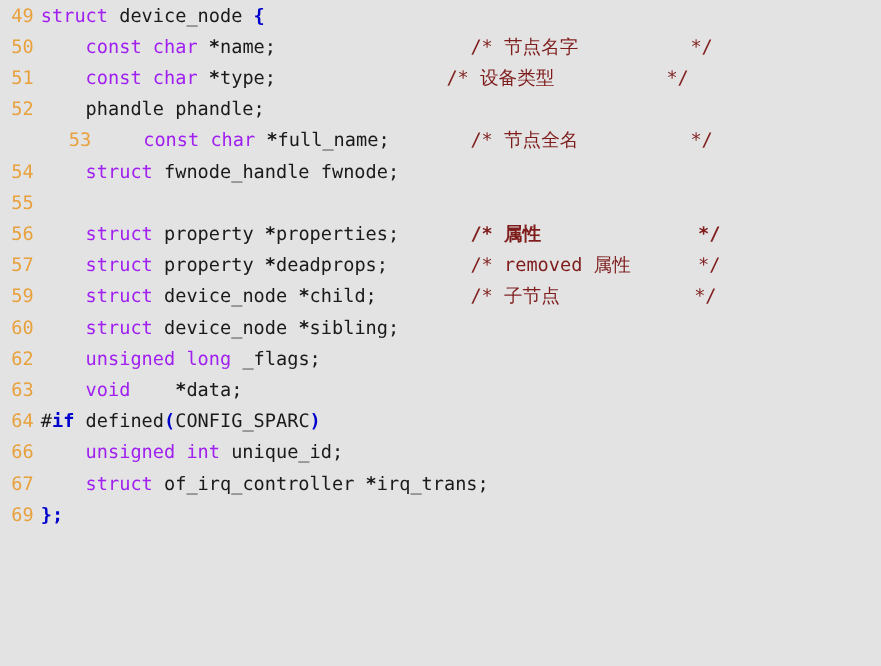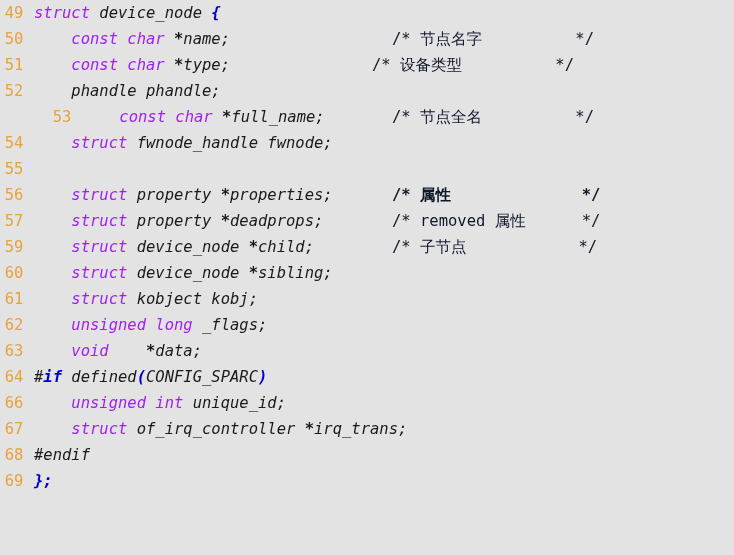--- a/index.html
+++ b/index.html
@@ -25,60 +25,57 @@
     height: 26px;
     line-height: 26px;
     white-space: pre;
     font-size: 15.5px;
     display: block;
     letter-spacing: 0px;
   }
   .ln {
     display: inline-block;
     width: 28px;
-    text-align: center;
+    text-align: right;
     color: #e8a13c;
     font-size: 15.5px;
     margin-right: 6px;
     -webkit-user-select: none;
     user-select: none;
   }
   .code-body {
     display: inline-block;
     vertical-align: top;
-    font-style: italic;
   }
   .tok-kw        { color: #a020f0; }
   .tok-plain     { color: #1a1a1a; }
   .tok-brace     { color: #0000cd; font-weight: bold; }
   .tok-star      { color: #1a1a1a; font-weight: bold; }
   .tok-pp        { color: #1a1a1a; }
   .tok-ppkw      { color: #0000cd; font-weight: bold; }
   .tok-paren     { color: #0000cd; font-weight: bold; }
   .cmt-col {
     display: inline-block;
-    color: #0f172a;
+    color: #7f1d1d;
   }
 </style>
 </head>
 <body>
 
 <div id="code-listing">
     <div class="code-line"><span class="ln">49</span><span class="code-body"><span class="tok-kw">struct</span><span class="tok-plain"> device_node </span><span class="tok-brace">{</span></span></div>
     <div class="code-line" style="position: relative;"><span class="ln">50</span><span class="code-body"><span class="tok-plain">    </span><span class="tok-kw">const char </span><span class="tok-star">*</span><span class="tok-plain">name;</span></span><span class="cmt-col" style="position: absolute; left: 392px;">/* 节点名字          */</span></div>
     <div class="code-line" style="position: relative;"><span class="ln">51</span><span class="code-body"><span class="tok-plain">    </span><span class="tok-kw">const char </span><span class="tok-star">*</span><span class="tok-plain">type;</span></span><span class="cmt-col" style="position: absolute; left: 372px;">/* 设备类型          */</span></div>
     <div class="code-line"><span class="ln">52</span><span class="code-body"><span class="tok-plain">    </span><span class="tok-plain">phandle phandle;</span></span></div>
     <div class="code-line" style="position: relative; padding-left: 48px;"><span class="ln">53</span><span class="code-body"><span class="tok-plain">    </span><span class="tok-kw">const char </span><span class="tok-star">*</span><span class="tok-plain">full_name;</span></span><span class="cmt-col" style="position: absolute; left: 392px;">/* 节点全名          */</span></div>
     <div class="code-line"><span class="ln">54</span><span class="code-body"><span class="tok-plain">    </span><span class="tok-kw">struct</span><span class="tok-plain"> fwnode_handle fwnode;</span></span></div>
     <div class="code-line"><span class="ln">55</span><span class="code-body"></span></div>
     <div class="code-line" style="position: relative;"><span class="ln">56</span><span class="code-body"><span class="tok-plain">    </span><span class="tok-kw">struct</span><span class="tok-plain"> property </span><span class="tok-star">*</span><span class="tok-plain">properties;</span></span><span class="cmt-col" style="position: absolute; left: 392px; font-weight: bold;">/* 属性              */</span></div>
     <div class="code-line" style="position: relative;"><span class="ln">57</span><span class="code-body"><span class="tok-plain">    </span><span class="tok-kw">struct</span><span class="tok-plain"> property </span><span class="tok-star">*</span><span class="tok-plain">deadprops;</span></span><span class="cmt-col" style="position: absolute; left: 392px;">/* removed 属性      */</span></div>
     <div class="code-line" style="position: relative;"><span class="ln">59</span><span class="code-body"><span class="tok-plain">    </span><span class="tok-kw">struct</span><span class="tok-plain"> device_node </span><span class="tok-star">*</span><span class="tok-plain">child;</span></span><span class="cmt-col" style="position: absolute; left: 392px;">/* 子节点            */</span></div>
     <div class="code-line"><span class="ln">60</span><span class="code-body"><span class="tok-plain">    </span><span class="tok-kw">struct</span><span class="tok-plain"> device_node </span><span class="tok-star">*</span><span class="tok-plain">sibling;</span></span></div>
-    <div class="code-line"><span class="ln">61</span><span class="code-body"><span class="tok-plain">    </span><span class="tok-kw">struct</span><span class="tok-plain"> kobject kobj;</span></span></div>
     <div class="code-line"><span class="ln">62</span><span class="code-body"><span class="tok-plain">    </span><span class="tok-kw">unsigned long</span><span class="tok-plain"> _flags;</span></span></div>
     <div class="code-line"><span class="ln">63</span><span class="code-body"><span class="tok-plain">    </span><span class="tok-kw">void</span><span class="tok-plain">    </span><span class="tok-star">*</span><span class="tok-plain">data;</span></span></div>
     <div class="code-line"><span class="ln">64</span><span class="code-body"><span class="tok-pp">#</span><span class="tok-ppkw">if</span><span class="tok-plain"> defined</span><span class="tok-paren">(</span><span class="tok-plain">CONFIG_SPARC</span><span class="tok-paren">)</span></span></div>
     <div class="code-line"><span class="ln">66</span><span class="code-body"><span class="tok-plain">    </span><span class="tok-kw">unsigned int</span><span class="tok-plain"> unique_id;</span></span></div>
     <div class="code-line"><span class="ln">67</span><span class="code-body"><span class="tok-plain">    </span><span class="tok-kw">struct</span><span class="tok-plain"> of_irq_controller </span><span class="tok-star">*</span><span class="tok-plain">irq_trans;</span></span></div>
-    <div class="code-line"><span class="ln">68</span><span class="code-body"><span class="tok-pp">#endif</span></span></div>
     <div class="code-line"><span class="ln">69</span><span class="code-body"><span class="tok-brace">};</span></span></div>
   </div>
 
 </body></html>

